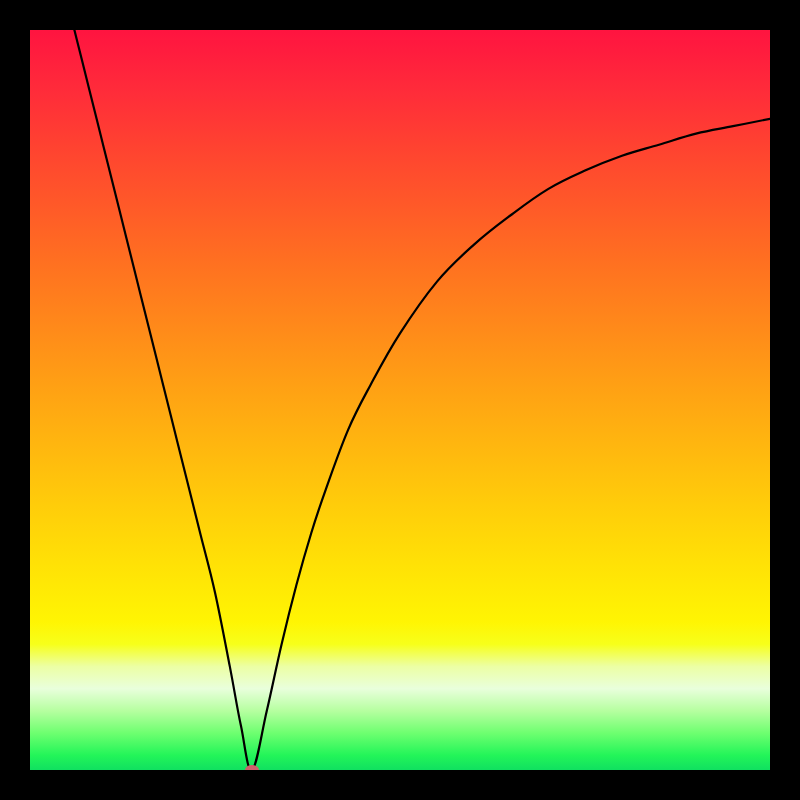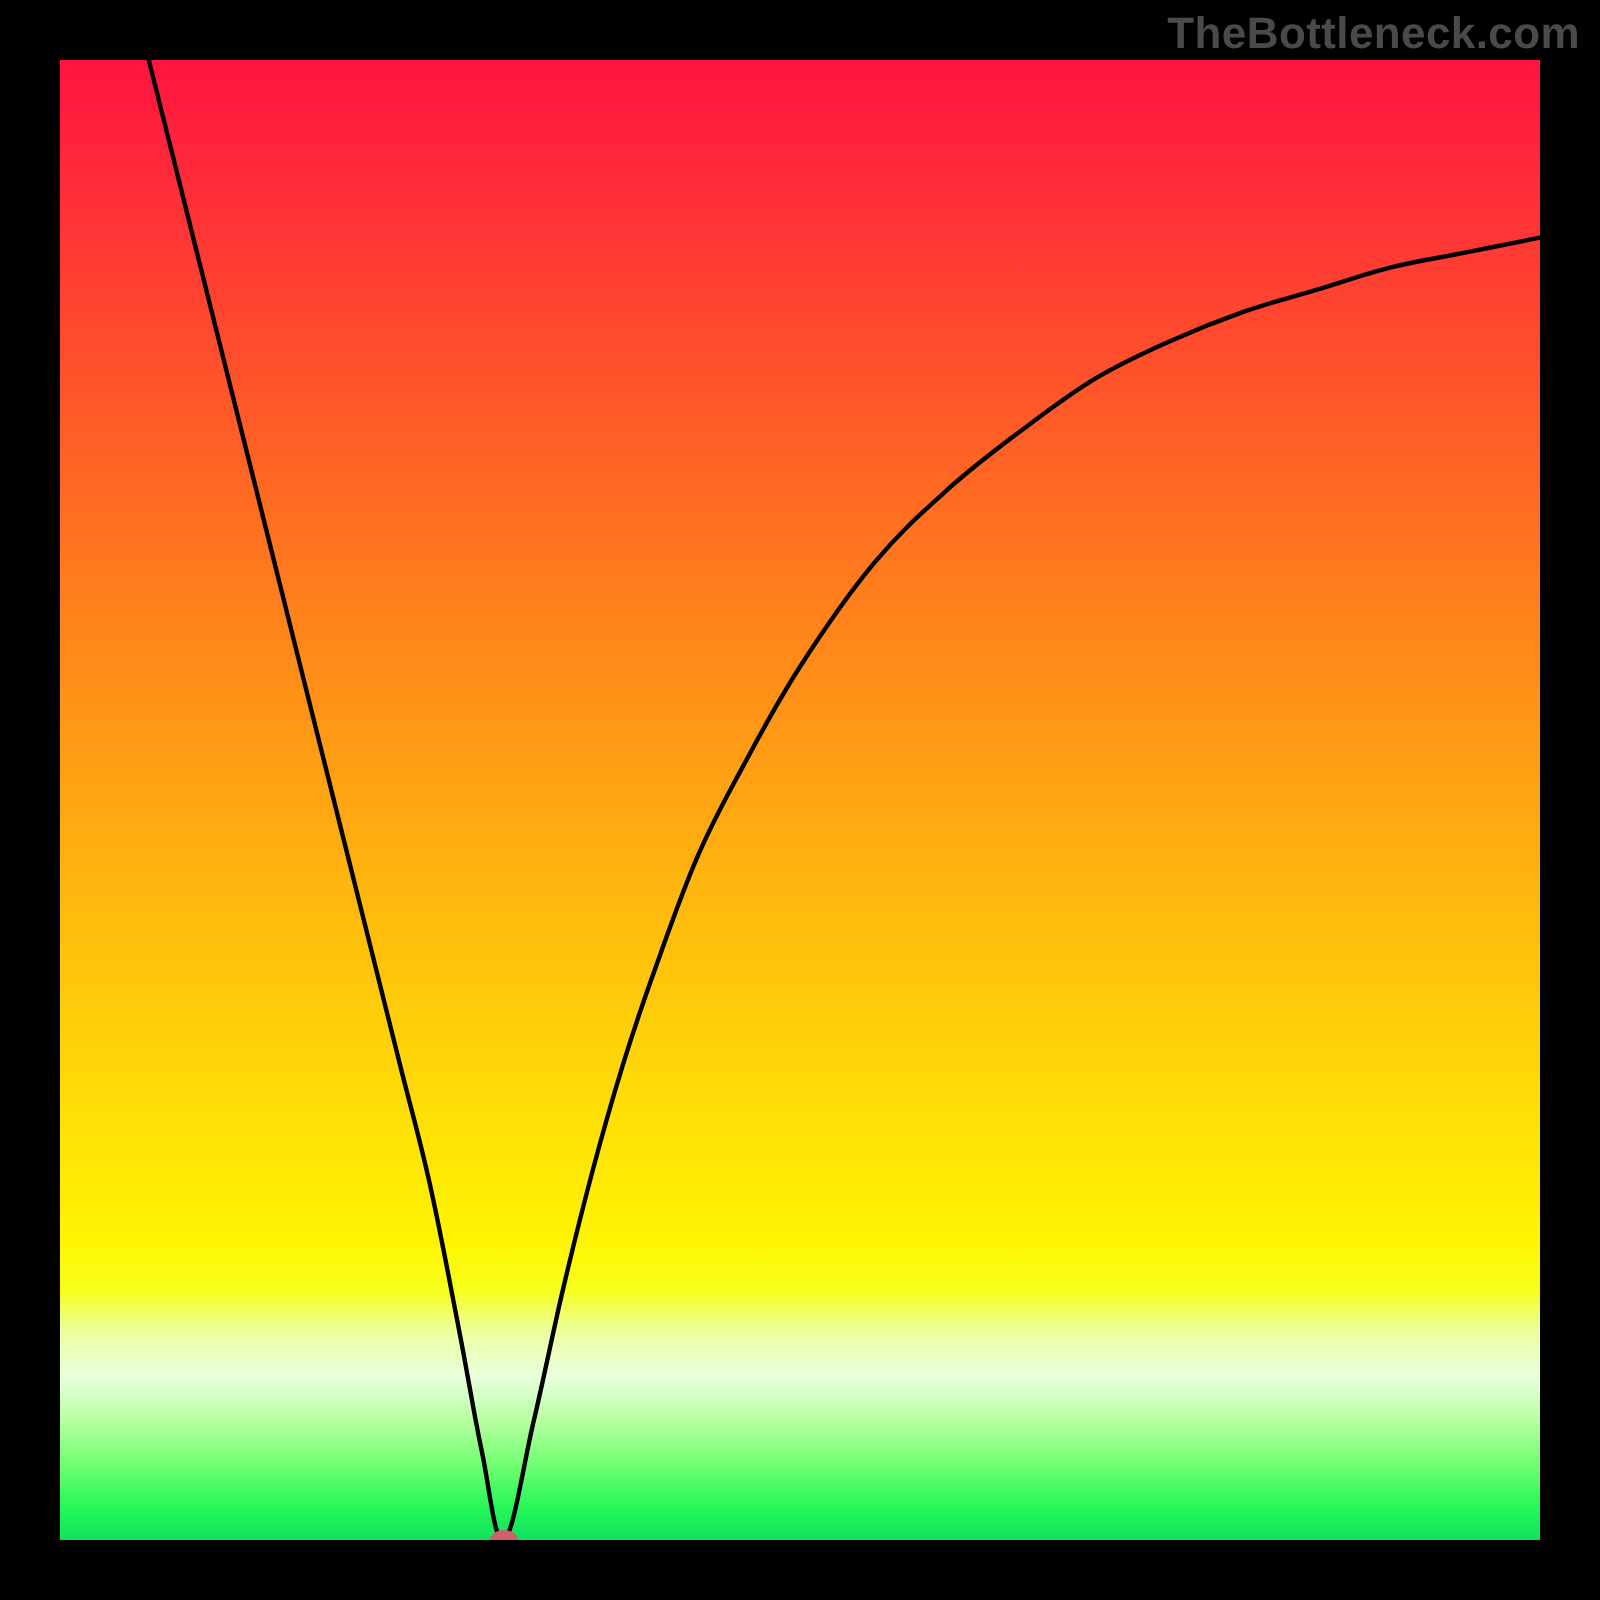--- a/index.html
+++ b/index.html
@@ -74,21 +74,20 @@
     background: #cf5f6c;
     transform: translate(-50%, -50%);
     z-index: 3;
   }
 </style>
 </head>
 <body>
 
 <div class="frame">
 
-  <div class="watermark">TheBottleneck.com</div>
 
   <div class="plot-area">
     <div class="gradient"></div>
 
     <svg class="curve" viewBox="0 0 740 740" preserveAspectRatio="none">
       <path id="curve-path" fill="none" stroke="#000" stroke-width="2.2" stroke-linecap="round" stroke-linejoin="round" d="M 37 -29.600000000000023 C 39.664 -18.944000000000017, 46.47200000000001 8.288000000000029, 51.800000000000004 29.600000000000023 C 57.128 50.91200000000002, 61.27199999999999 67.48799999999996, 66.6 88.79999999999995 C 71.928 110.11199999999995, 76.072 126.68799999999999, 81.4 148 C 86.72800000000001 169.312, 90.872 185.88800000000006, 96.2 207.20000000000005 C 101.528 228.51200000000003, 105.672 245.088, 111 266.4 C 116.328 287.712, 120.47200000000001 304.28799999999995, 125.80000000000001 325.59999999999997 C 131.12800000000001 346.912, 135.272 363.488, 140.6 384.8 C 145.928 406.112, 150.072 422.688, 155.4 444 C 160.728 465.312, 164.872 481.888, 170.20000000000002 503.2 C 175.52800000000002 524.512, 179.672 538.424, 185 562.4 C 190.328 586.376, 195.138 612.424, 199.8 636.4 C 204.46200000000002 660.376, 206.90399999999997 676.952, 210.89999999999998 695.6 C 214.896 714.248, 217.338 742.664, 222 740 C 226.662 737.336, 231.472 703.444, 236.8 680.8 C 242.12800000000001 658.156, 246.27200000000002 636.844, 251.60000000000002 614.2 C 256.928 591.556, 261.072 574.98, 266.4 555 C 271.72799999999995 535.02, 275.87199999999996 520.516, 281.2 503.2 C 286.528 485.884, 289.34 477.44800000000004, 296 458.8 C 302.66 440.152, 310.20799999999997 418.248, 318.2 399.59999999999997 C 326.192 380.95199999999994, 331.076 372.51599999999996, 340.40000000000003 355.2 C 349.72400000000005 337.884, 358.012 322.04800000000006, 370 303.40000000000003 C 381.988 284.752, 393.68000000000006 267.58399999999995, 407.00000000000006 251.59999999999997 C 420.32000000000005 235.61599999999996, 430.68 226.58800000000002, 444 214.60000000000002 C 457.32 202.61200000000002, 467.68 194.99, 481 185 C 494.32 175.01, 504.68 167.09200000000004, 518 159.10000000000002 C 531.32 151.108, 541.68 146.5939999999999, 555 140.5999999999999 C 568.32 134.6059999999999, 578.68 130.46200000000005, 592 125.80000000000007 C 605.32 121.13800000000009, 615.68 118.69600000000005, 629 114.70000000000005 C 642.32 110.70400000000004, 652.68 106.93000000000002, 666 103.60000000000002 C 679.32 100.27000000000002, 689.68 98.86400000000006, 703 96.20000000000005 C 716.32 93.53600000000003, 733.34 90.13199999999998, 740 88.79999999999995"></path>
     </svg>
 
     <div id="min-marker" class="min-point" style="left: 222px; top: 740px;"></div>
   </div>

